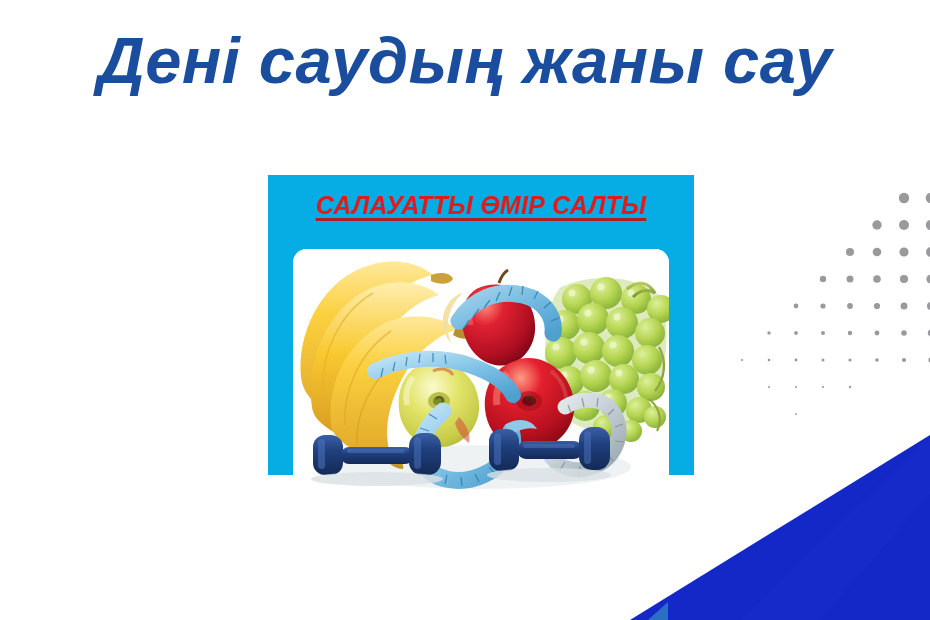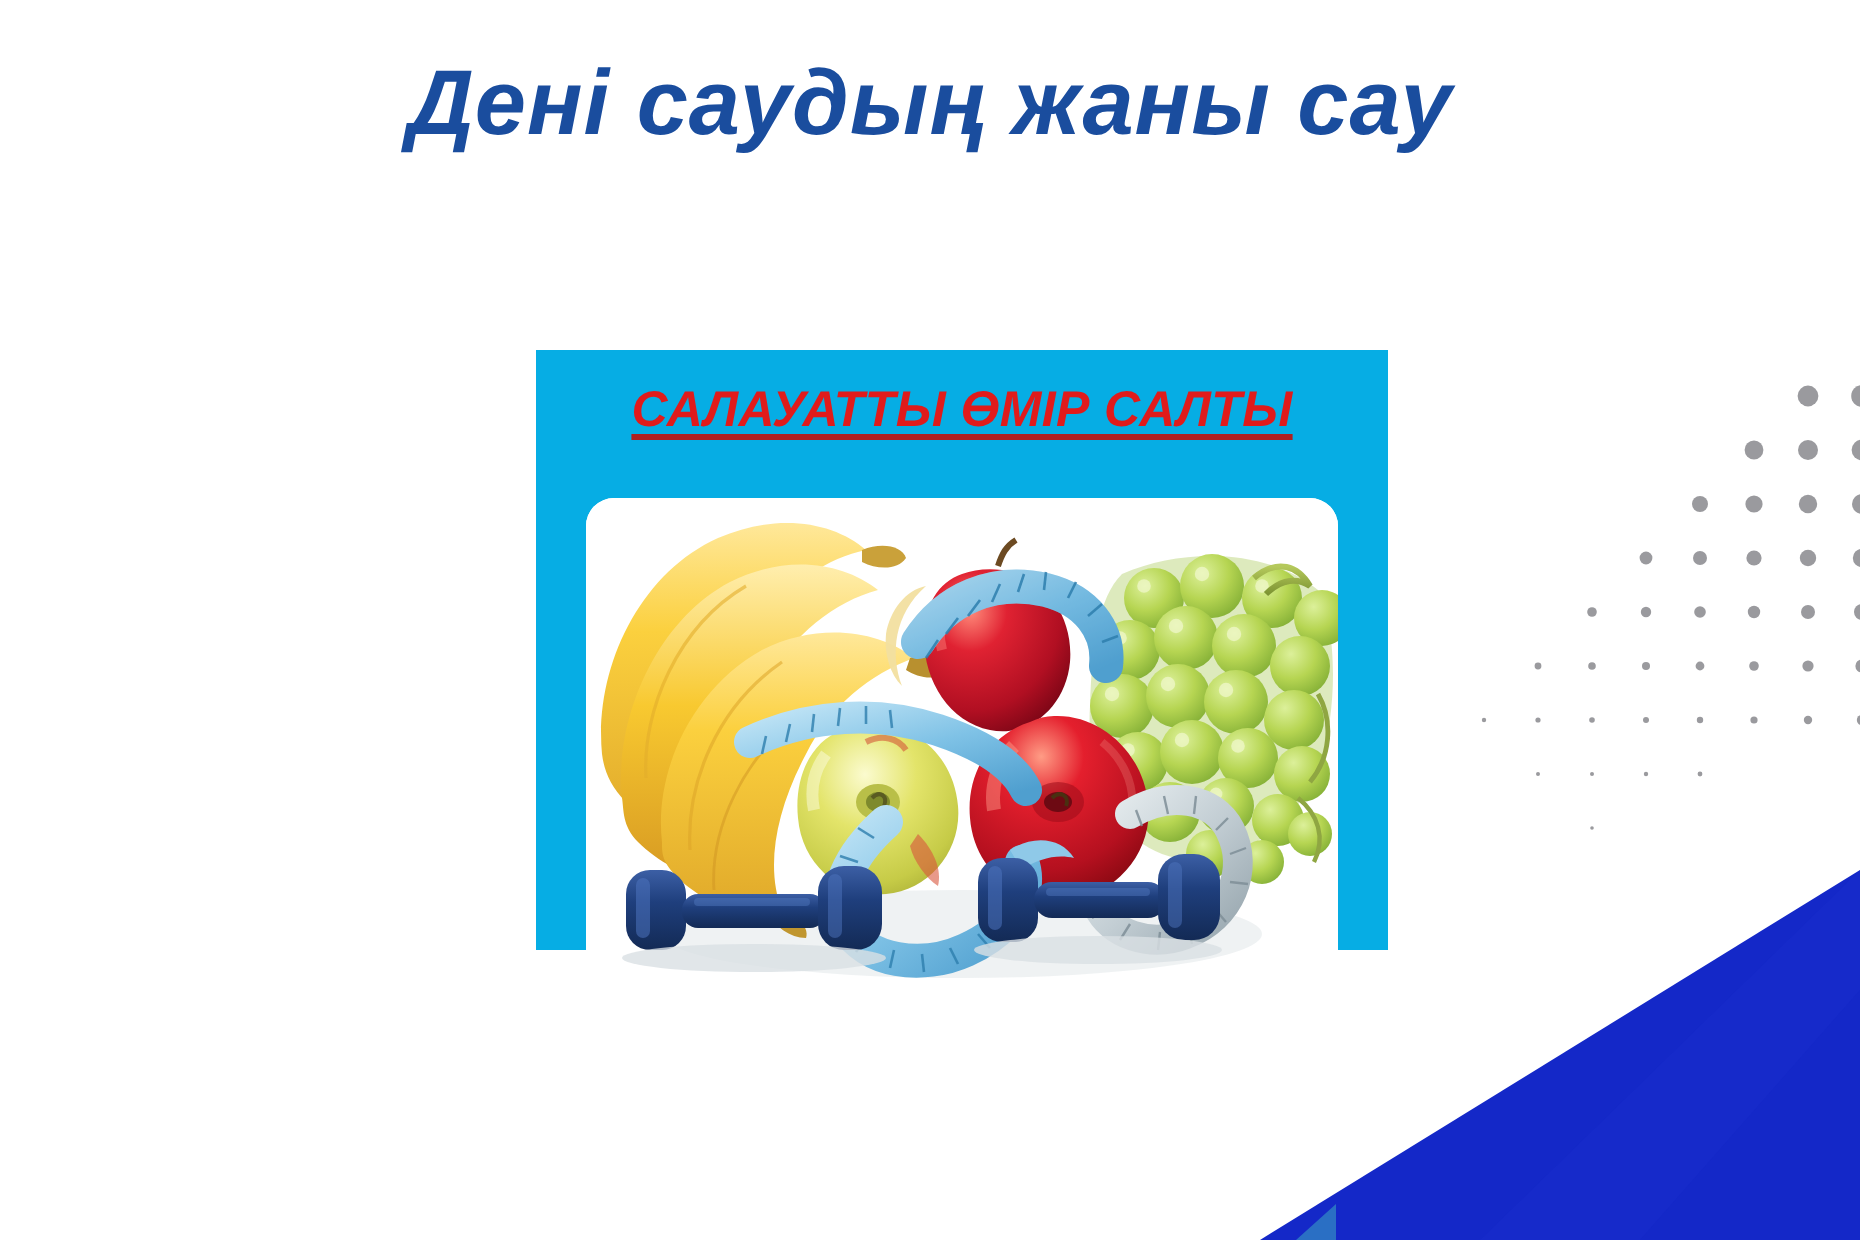--- a/index.html
+++ b/index.html
@@ -15,21 +15,21 @@
   .slide {
     position:absolute; inset:0;
     background:#ffffff;
   }
 
   
   .slide-title {
     position:absolute;
     left:0; right:0; top:28px;
     text-align:center;
-    font-size:46px;
+    font-size:65px;
     line-height:1.02;
     font-weight:bold;
     font-style:italic;
     color:#1a4d9e;
     letter-spacing:0.5px;
     white-space:nowrap;
   }
 
   
   .dot-field {

